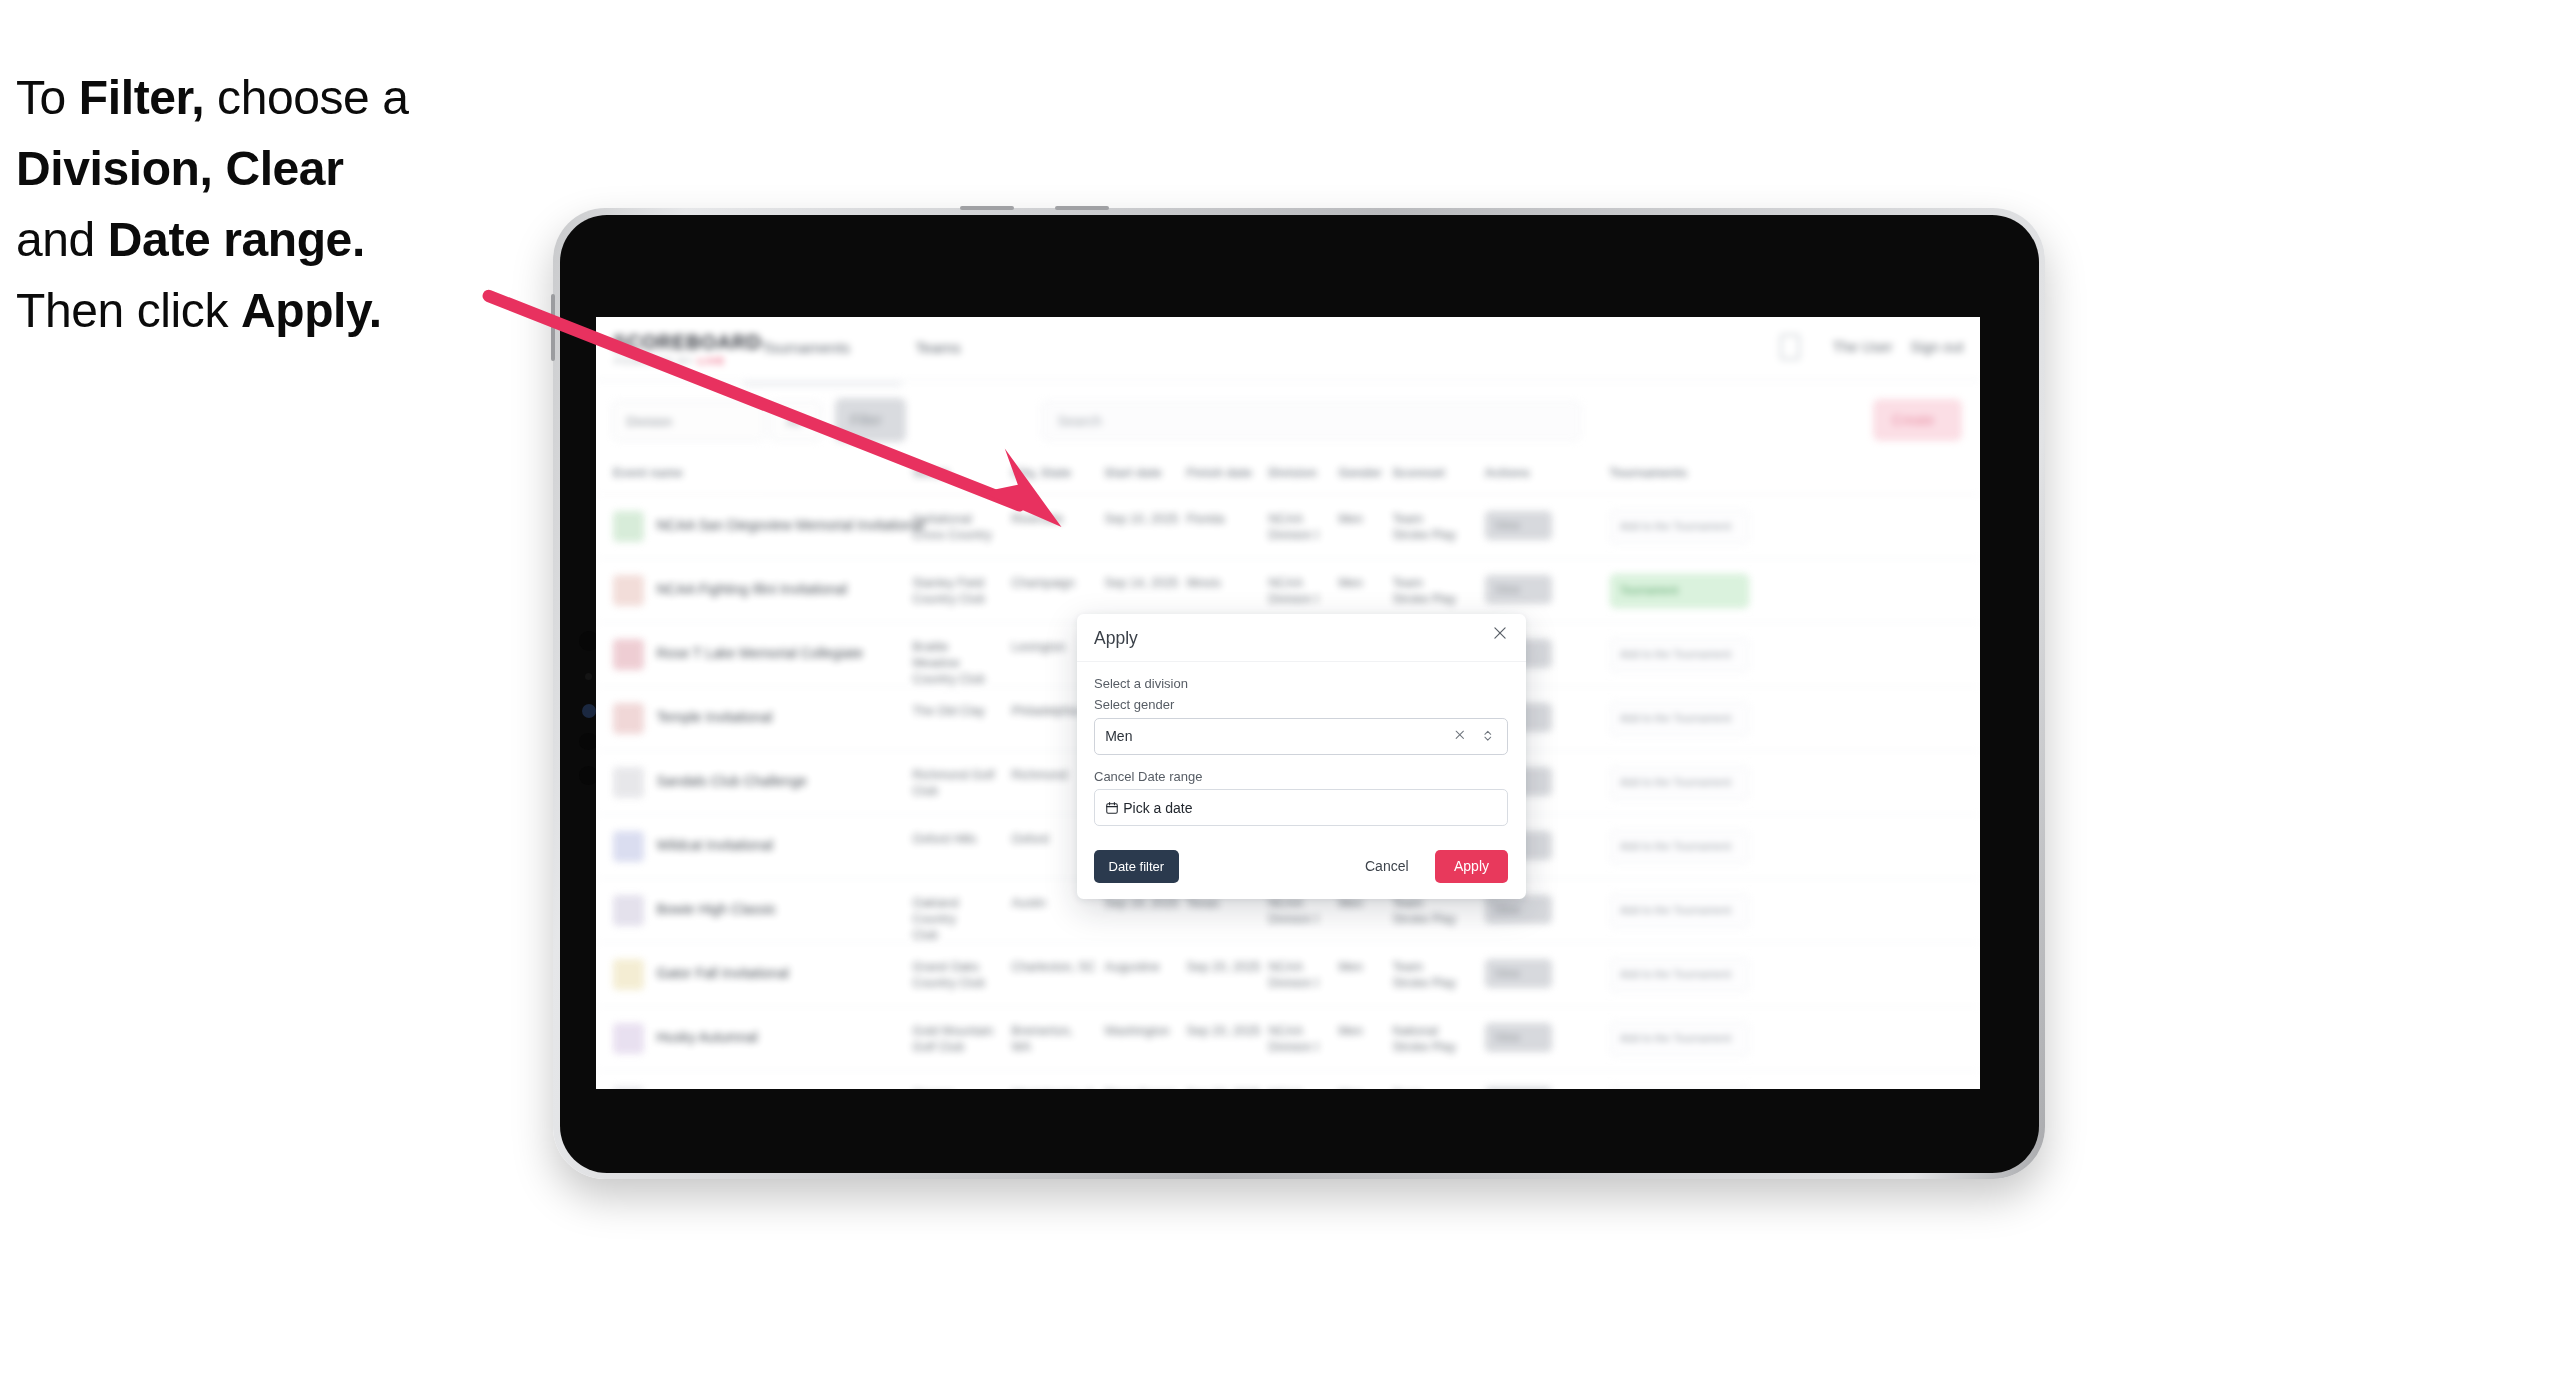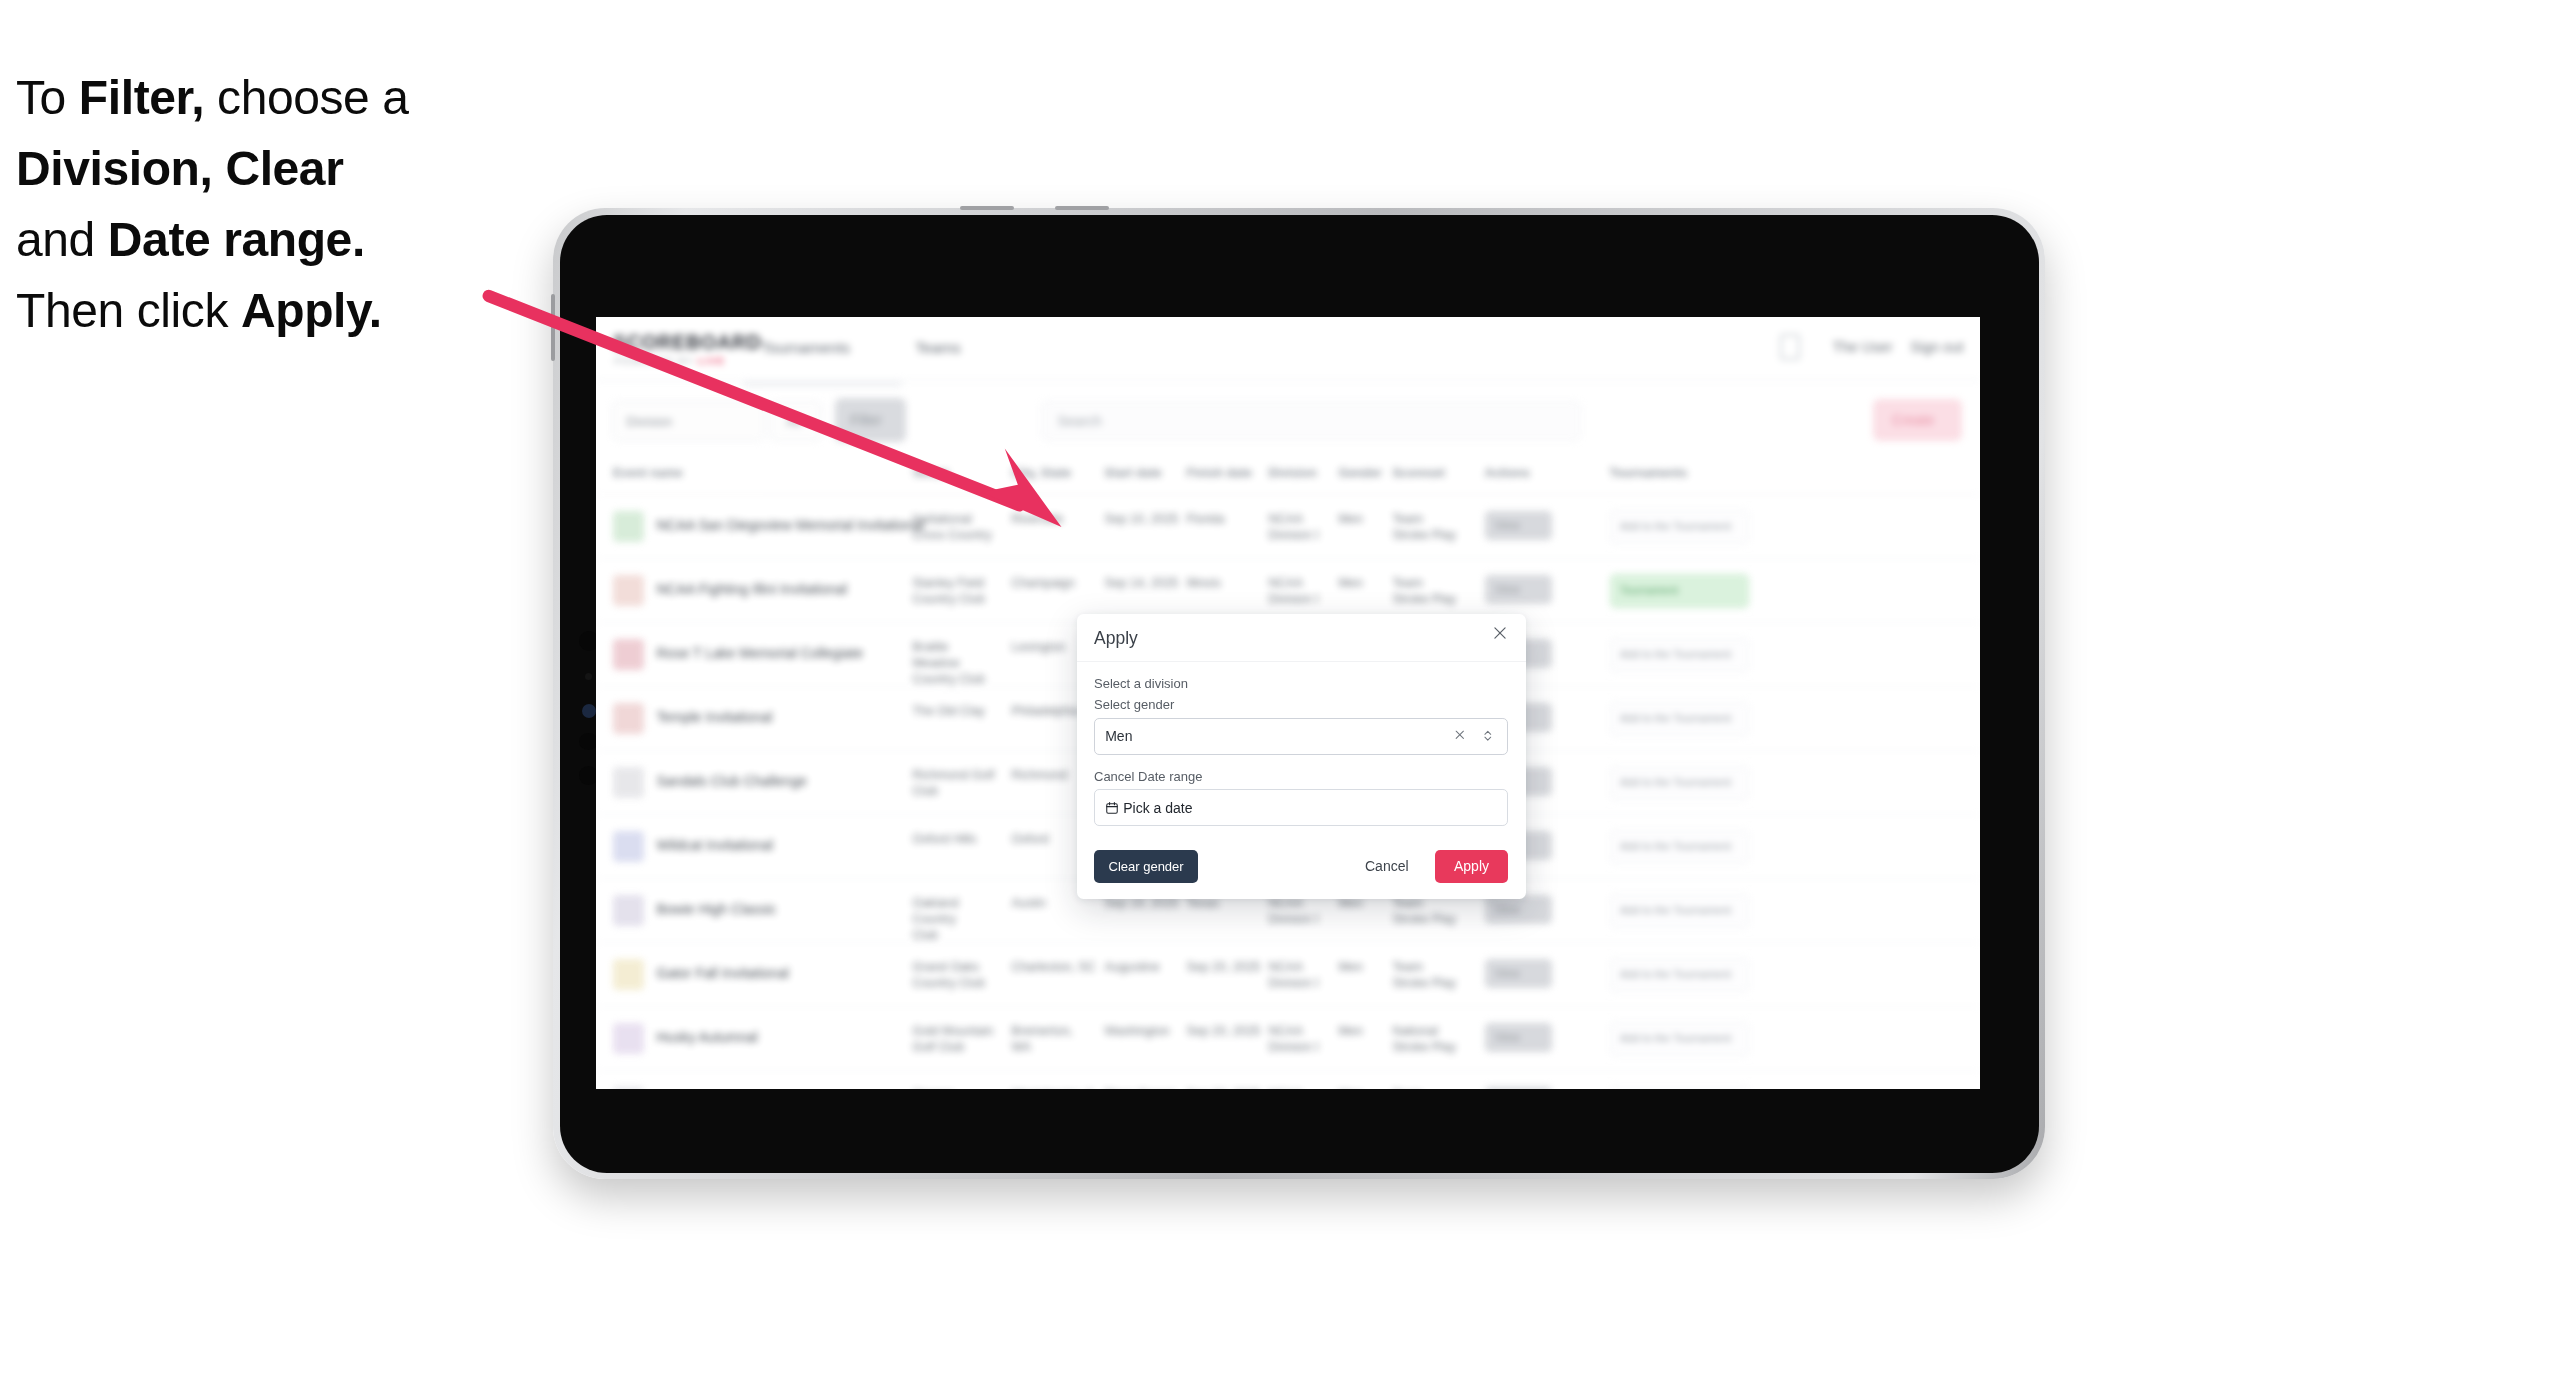--- a/index.html
+++ b/index.html
@@ -718,21 +718,21 @@
                 <line x1="2.5" y1="8" x2="17.5" y2="8"></line>
                 <line x1="6.5" y1="2.2" x2="6.5" y2="5.4"></line>
                 <line x1="13.5" y1="2.2" x2="13.5" y2="5.4"></line>
               </svg>
             </span>
             <span class="date-txt">Pick a date</span>
           </div>
         </div>
 
         <div class="modal-foot">
-          <button class="btn-clear">Clear gender</button>
+          <button class="btn-clear">Date filter</button>
           <div class="foot-spacer"></div>
           <button class="btn-cancel">Cancel</button>
           <button class="btn-apply">Apply</button>
         </div>
       </div>
     </div>
   </div>
 </div>
 
 <svg id="arrow" viewBox="0 0 820 360" xmlns="http://www.w3.org/2000/svg">

